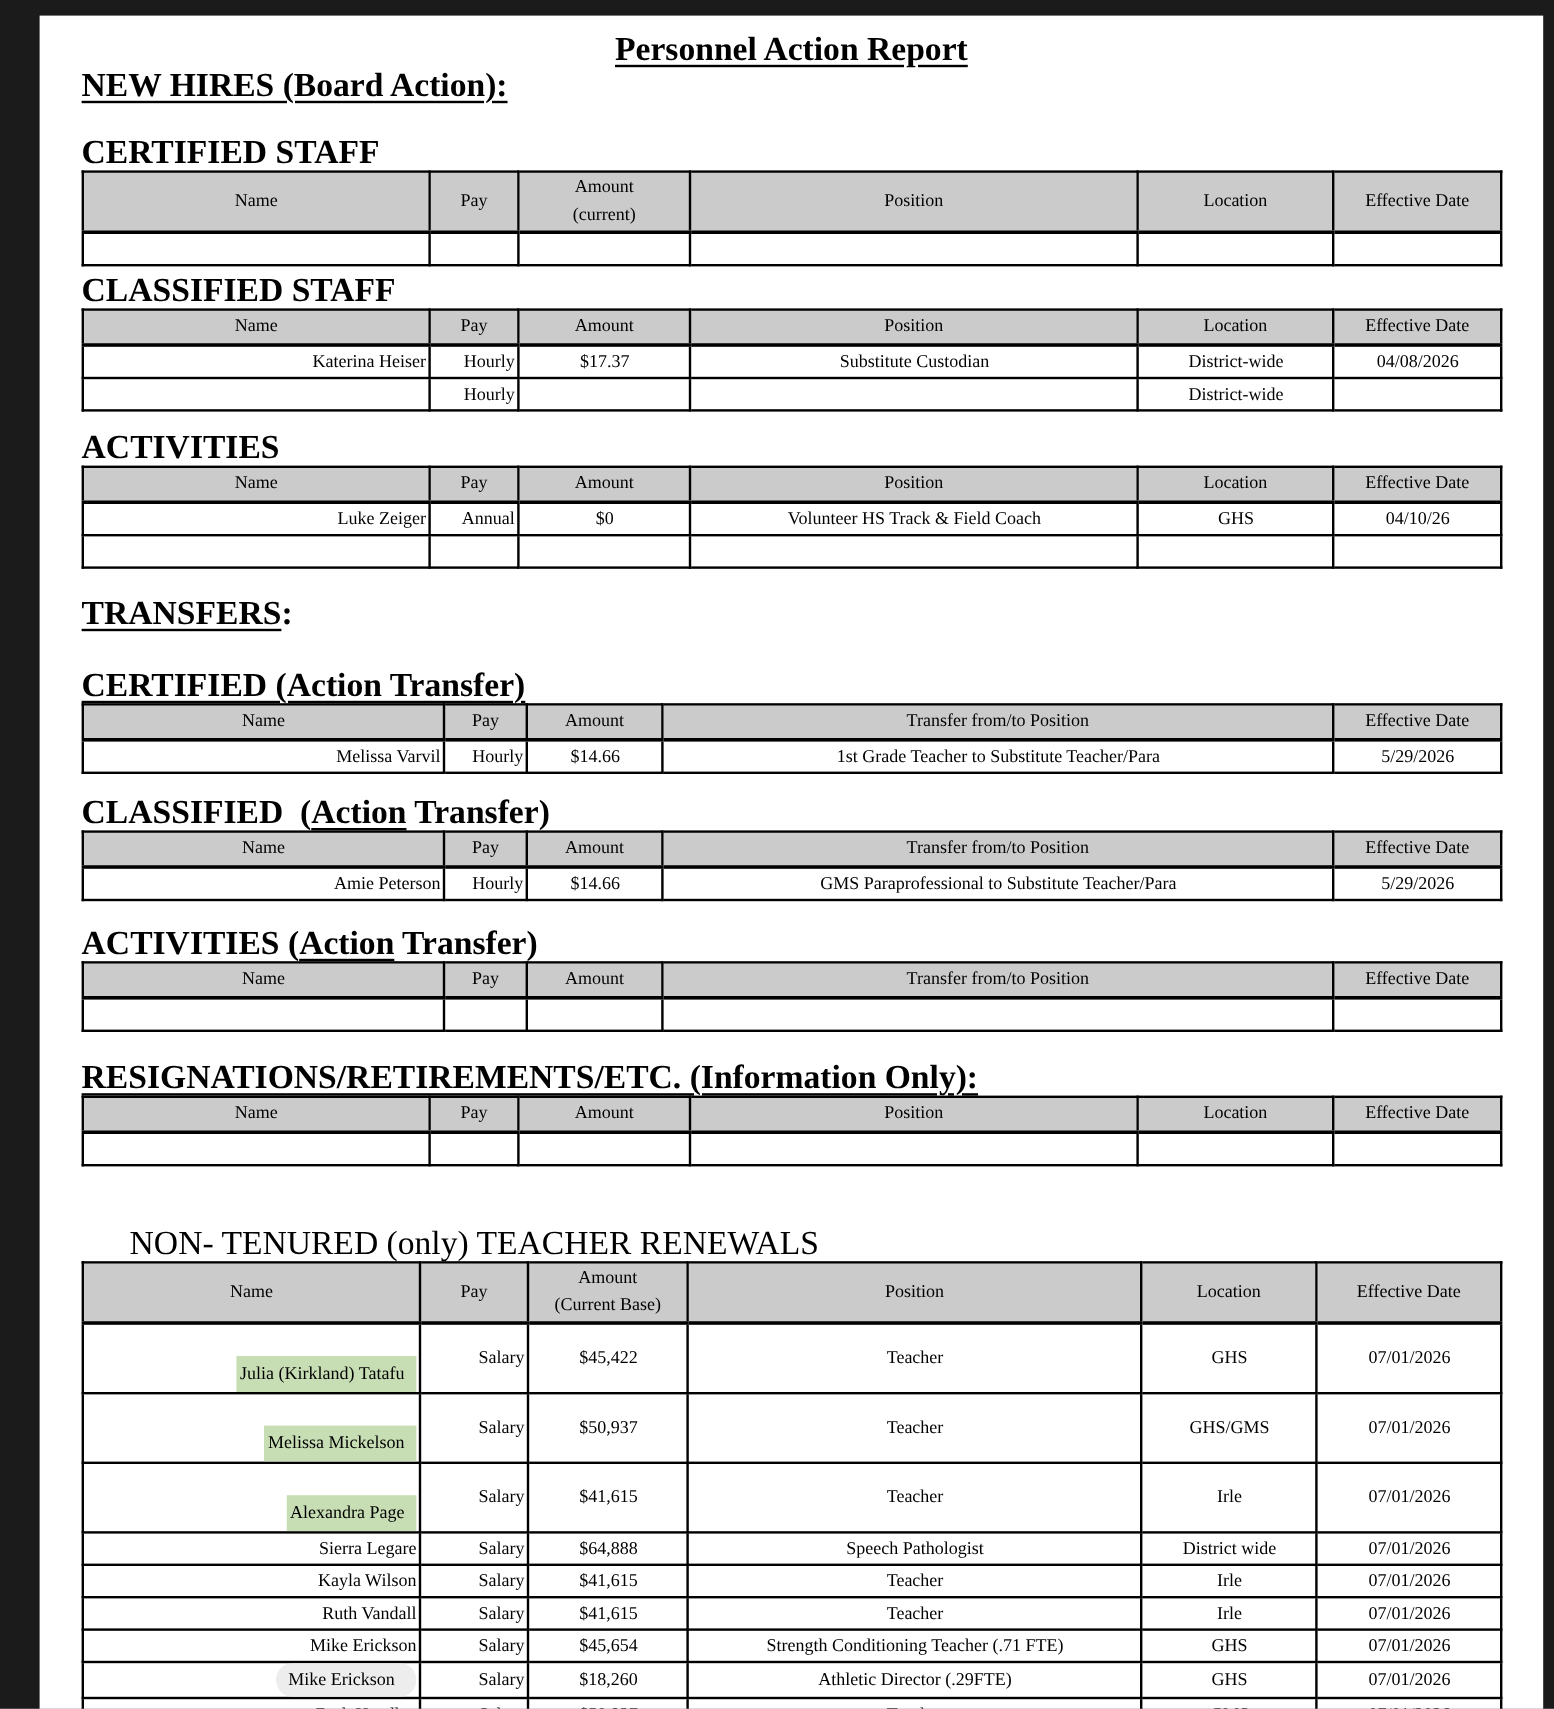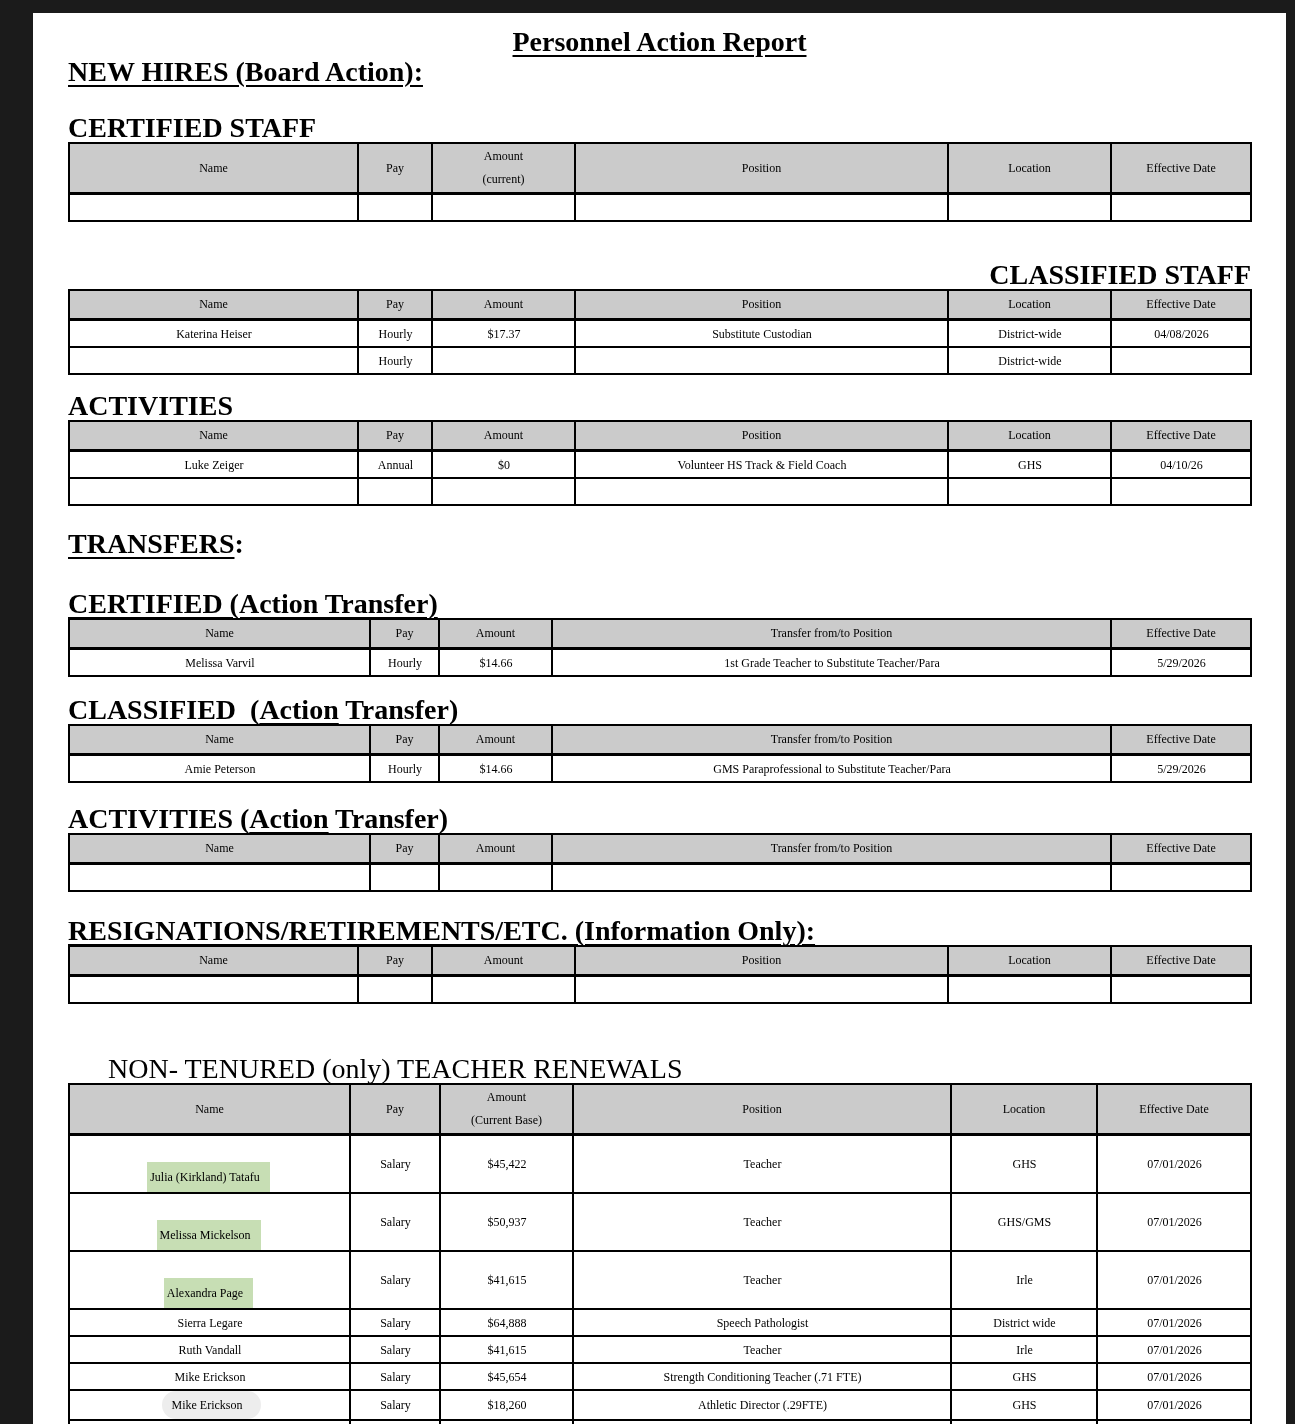--- a/index.html
+++ b/index.html
@@ -32,35 +32,35 @@
   .sec.u, .u-part{
     text-decoration:underline;
     text-decoration-thickness:2px;
     text-underline-offset:4px;
   }
   .plain{font-weight:normal;margin-left:40px;}
   
   .g-newhires{margin-top:1px;}
   .g-cert{margin-top:32px;}
   .g-table{margin-top:2px;}
-  .g-class{margin-top:41px;text-align:right;}
+  .g-class{margin-top:9px;}
   .g-act{margin-top:19px;}
   .g-transfers{margin-top:26px;}
   .g-certat{margin-top:36px;}
   .g-classat{margin-top:21px;}
   .g-actat{margin-top:24px;}
   .g-resig{margin-top:27px;}
   .g-contract{margin-top:20px;}
   .g-nonten{margin-top:53px;}
 
   table.t{
     border-collapse:collapse;
     table-layout:fixed;
     width:1182px;
-    font-size:12px;
+    font-size:15px;
     border:2px solid #000;
   }
   table.t th{
     background:var(--header-bg,#cbcbcb);
     font-weight:normal;
     text-align:center;
     border:2px solid #000;
     border-bottom-width:3px;
     white-space:pre-line;
     line-height:23px;
@@ -69,21 +69,21 @@
     overflow:hidden;
   }
   table.t td{
     border:2px solid #000;
     height:25px;
     line-height:24px;
     padding:0 2px 0 3px;
     white-space:nowrap;
     overflow:hidden;
   }
-  td.al{text-align:center;}
+  td.al{text-align:right;}
   td.ac{text-align:center;}
   .hl-green{
     display:inline-block;
     background:var(--green-hl,#c7deb4);
     padding:3px 10px 3px 3px;
     margin-left:-3px;
     margin-top:26px;
   }
   .hl-gray{
     display:inline-block;
@@ -386,20 +386,28 @@
           </tr>
           <tr>
             <td class="al">Sierra Legare</td>
             <td class="al">Salary</td>
             <td class="ac">$64,888</td>
             <td class="ac">Speech Pathologist</td>
             <td class="ac">District wide</td>
             <td class="ac">07/01/2026</td>
           </tr>
           <tr>
+            <td class="al">Kayla Wilson</td>
+            <td class="al">Salary</td>
+            <td class="ac">$41,615</td>
+            <td class="ac">Teacher</td>
+            <td class="ac">Irle</td>
+            <td class="ac">07/01/2026</td>
+          </tr>
+          <tr>
             <td class="al">Ruth Vandall</td>
             <td class="al">Salary</td>
             <td class="ac">$41,615</td>
             <td class="ac">Teacher</td>
             <td class="ac">Irle</td>
             <td class="ac">07/01/2026</td>
           </tr>
           <tr>
             <td class="al">Mike Erickson</td>
             <td class="al">Salary</td>

